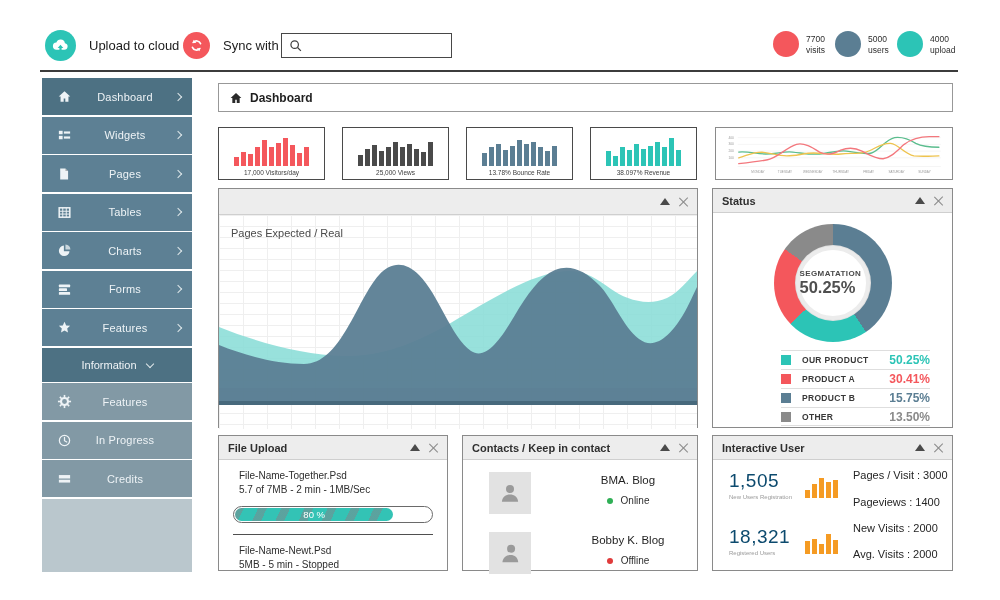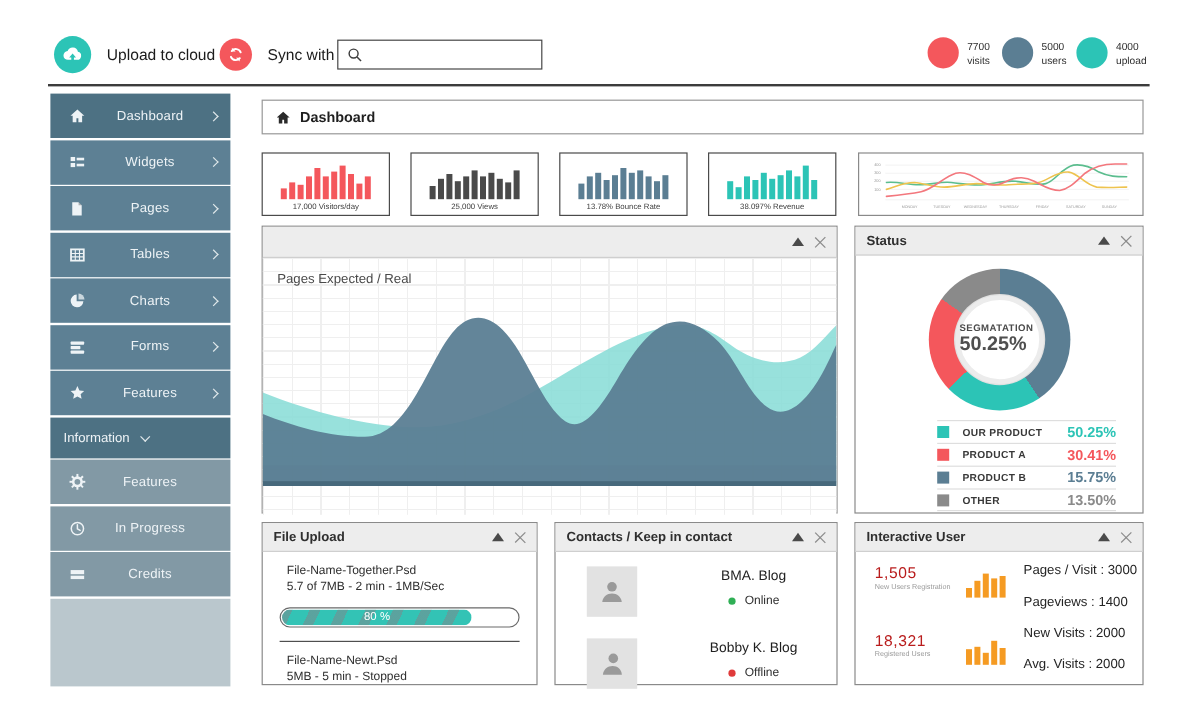--- a/index.html
+++ b/index.html
@@ -29,21 +29,21 @@
   .stat-txt { font-size:8.5px; color:#2e2e2e; line-height:1.25; padding-top:3px; }
   .divider { position:absolute; left:40px; right:42px; top:70px; height:1.5px; background:#3c3c3c; }
 
   
   .sidebar { position:absolute; left:42px; top:78px; width:150px; height:494px;
     display:flex; flex-direction:column; background:#fff; }
   .side-item { height:37px; margin-bottom:1.5px; background:#5d8094; color:#eef3f6;
     display:flex; align-items:center; padding:0 11px; font-size:11px; cursor:pointer; }
   .side-item.active, .side-item.header { background:#4d7183; }
   .side-item.muted { background:#8299a5; }
-  .side-item.header { height:34px; justify-content:flex-start; gap:10px; }
+  .side-item.header { height:34px; justify-content:center; gap:10px; }
   .side-icon { width:22px; display:flex; justify-content:center; align-items:center; }
   .side-label { flex:1; text-align:center; letter-spacing:.2px; }
   .chev { width:6px; height:6px; border-right:1.5px solid #dfe7ea; border-bottom:1.5px solid #dfe7ea; flex:0 0 auto; }
   .chev-r { transform:rotate(-45deg); }
   .chev-d { transform:rotate(45deg); margin-bottom:2px; }
   .side-fill { flex:1; background:#bac7cd; }
 
   
   .panel { position:absolute; background:#fff; border:1px solid #8a8a8a; }
   .panel-header { height:24px; background:#ededed; border-bottom:1px solid #cfcfcf;
@@ -110,21 +110,21 @@
   .ct-panel { left:462px; top:435px; width:236px; height:136px; }
   .ct-row { display:flex; align-items:flex-start; justify-content:space-between; padding:12px 26px 0 26px; cursor:pointer; }
   .avatar { width:42px; height:42px; background:#e2e2e2; display:flex; align-items:center; justify-content:center; }
   .ct-info { text-align:center; padding-top:2px; min-width:86px; }
   .ct-name { font-size:11.5px; color:#1f1f1f; margin-bottom:9px; }
   .ct-status { font-size:10px; color:#2e2e2e; display:flex; align-items:center; justify-content:center; gap:8px; }
   .dot { width:6px; height:6px; border-radius:50%; }
 
   .iu-panel { left:712px; top:435px; width:241px; height:136px; }
   .iu-metric { position:absolute; left:16px; }
-  .iu-value { font-size:13px; color:#b91c1c; letter-spacing:.5px; }
+  .iu-value { font-size:19px; color:#0c4a6e; letter-spacing:.5px; }
   .iu-sub { font-size:6px; color:#9a9a9a; margin-top:2px; }
   .iu-bars { position:absolute; left:92px; width:34px; height:21px; display:flex; align-items:flex-end; gap:2px; }
   .iu-bars div { width:5px; }
   .iu-stat { position:absolute; left:140px; font-size:11px; font-weight:500; color:#252525; white-space:nowrap; }
 
   svg { display:block; }
 </style>
 </head>
 <body>
 

